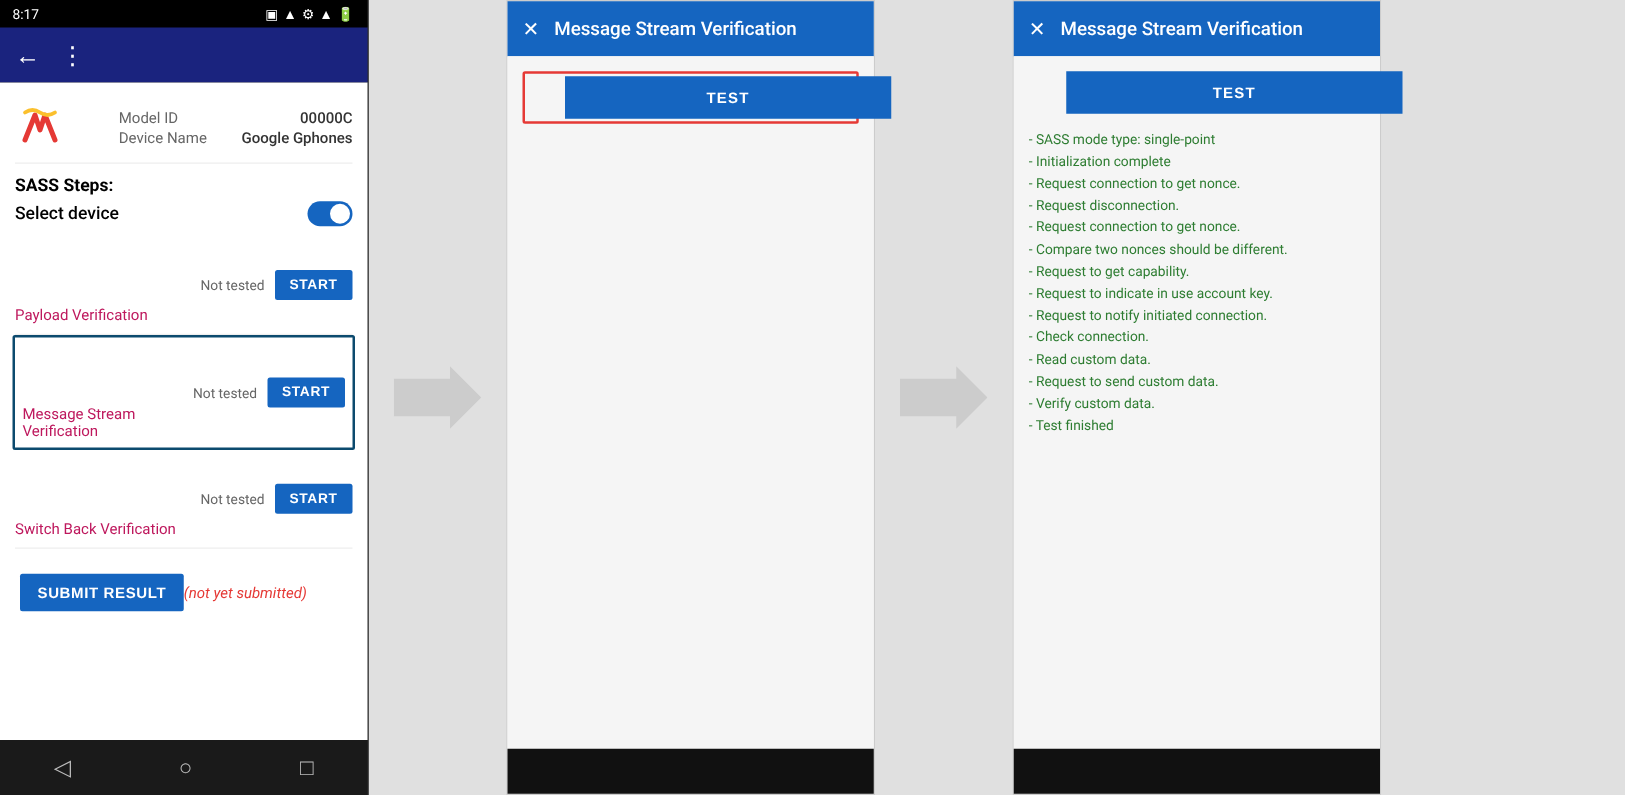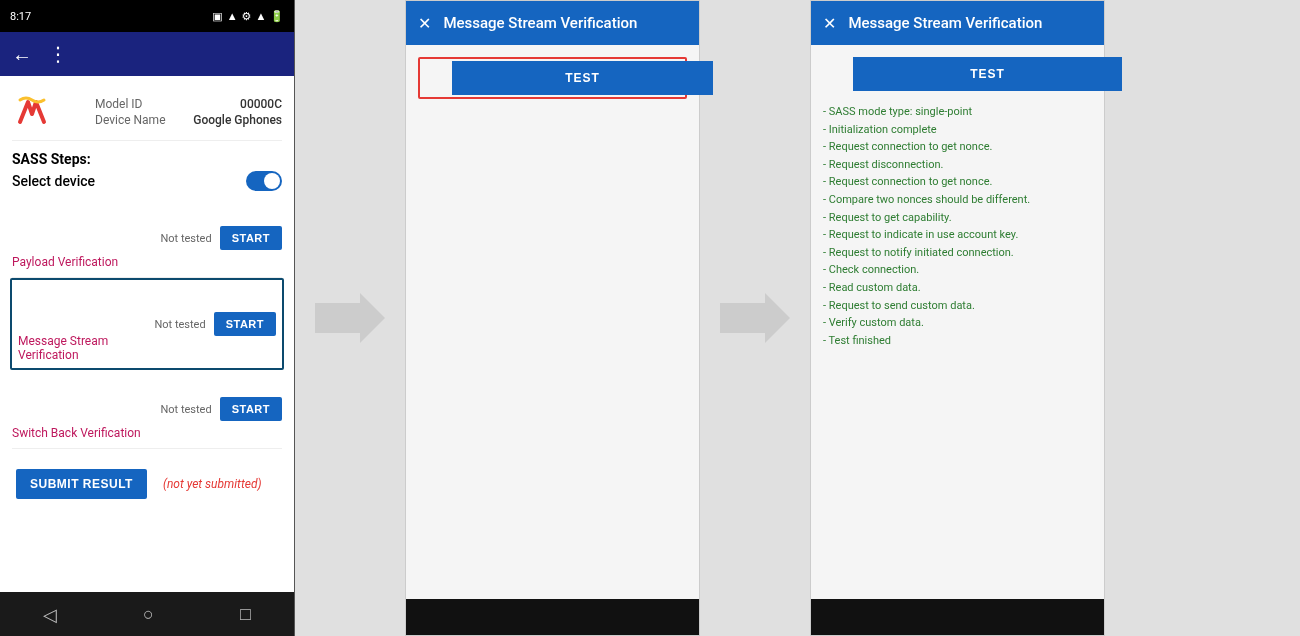--- a/index.html
+++ b/index.html
@@ -26,21 +26,21 @@
     }
 
     .phone-status-bar {
       background: #000;
       color: #fff;
       display: flex;
       align-items: center;
       justify-content: space-between;
       padding: 4px 10px;
       font-size: 11px;
-      height: 32px;
+      height: 22px;
     }
     .status-left { display: flex; gap: 4px; align-items: center; }
     .status-right { display: flex; gap: 4px; align-items: center; }
 
     .phone-toolbar {
       background: #1a237e;
       color: #fff;
       display: flex;
       align-items: center;
       padding: 0 12px;
@@ -163,21 +163,21 @@
       padding: 6px 12px;
       font-size: 11px;
       font-weight: bold;
       cursor: pointer;
       letter-spacing: 0.5px;
     }
 
     .submit-row {
       display: flex;
       align-items: center;
-      gap: 16px;
+      gap: 0;
       margin-top: 16px;
       padding: 4px 4px;
     }
     .submit-btn {
       background: #1565c0;
       color: #fff;
       border: none;
       border-radius: 2px;
       padding: 8px 14px;
       font-size: 12px;

